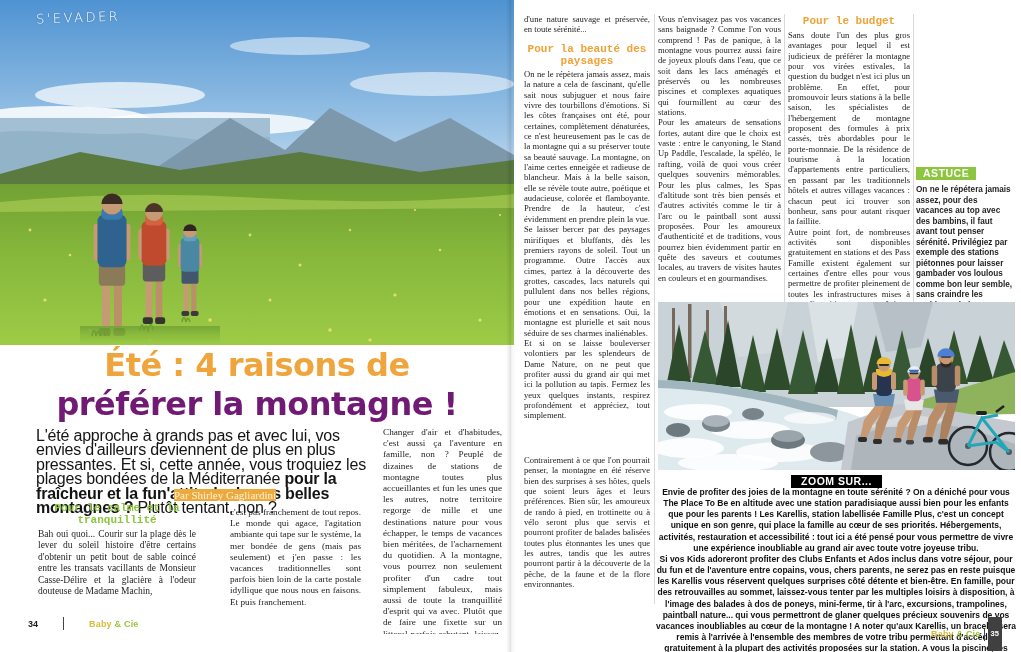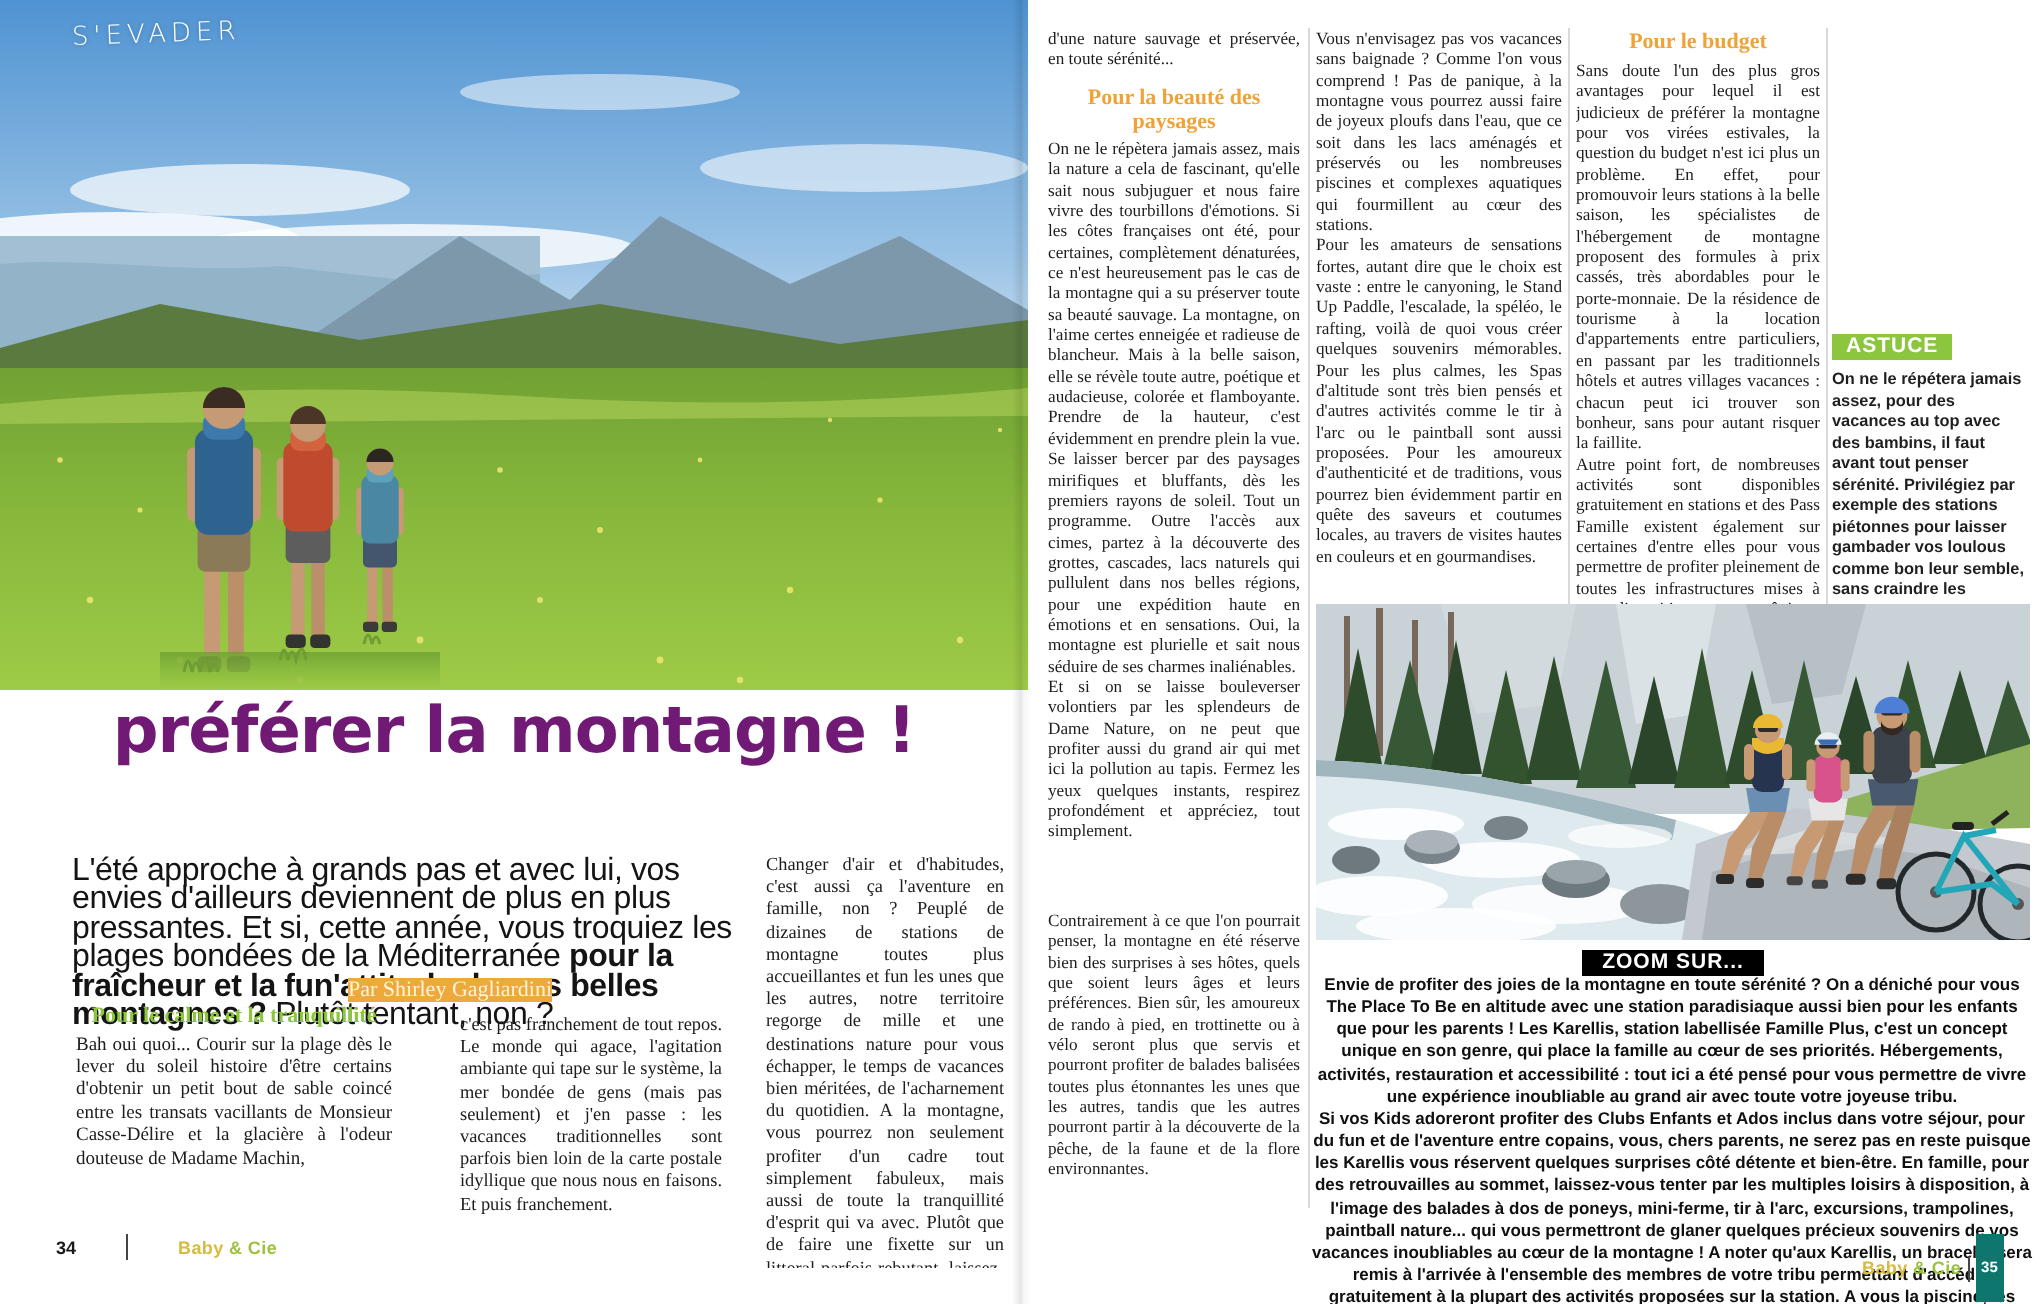--- a/index.html
+++ b/index.html
@@ -18,21 +18,21 @@
          font-family:"DejaVu Sans",sans-serif;font-weight:bold;font-size:32px;line-height:39px;letter-spacing:-0.5px;}
   .title .l1{display:block;color:#efa53b;text-shadow:0 1px 0 rgba(255,255,255,0.6);}
   .title .l2{display:block;color:#701a75;}
   
   .intro{position:absolute;left:36px;top:429px;width:333px;margin:0;
          font-family:"Liberation Sans",sans-serif;font-size:16px;line-height:14.4px;color:#141414;letter-spacing:-0.2px;}
   .intro b{font-weight:bold;}
   .byline{position:absolute;left:174px;top:489px;background:#eda93c;color:#fdf3dd;
           font-size:11px;line-height:12px;padding:0 0;font-family:"Liberation Serif",serif;}
   
-  .colhead{margin:0 0 3px 0;text-align:center;font-family:Liberation Serif, serif;
+  .colhead{margin:0 0 3px 0;text-align:center;font-family:Liberation Mono, monospace;
            font-weight:bold;font-size:11px;line-height:11.5px;}
   .h-green{color:#8cc63e;} .h-orange{color:#f0a236;}
   .body-p{margin:0;text-align:justify;font-size:9.5px;line-height:11.4px;}
   .lcol1{position:absolute;left:38px;top:503px;width:158px;}
   .lcol2{position:absolute;left:230px;top:507px;width:131px;height:122px;overflow:hidden;}
   .lcol3{position:absolute;left:383px;top:427px;width:119px;height:207px;overflow:hidden;}
   .lcol3 .body-p, .lcol2 .body-p{font-size:9.2px;line-height:11.2px;}
   
   .rule{position:absolute;width:1px;background:#d9d9d9;top:14px;}
   .rule1{left:654px;height:590px;} .rule2{left:784px;height:288px;} .rule3{left:913px;height:288px;}
@@ -58,21 +58,21 @@
              font-family:"Liberation Sans",sans-serif;font-weight:bold;font-size:8.5px;line-height:11.15px;color:#101010;}
   .zoom-text p{margin:0;}
   
   .folio{position:absolute;top:617px;font-family:"Liberation Sans",sans-serif;font-size:9px;
          display:flex;align-items:center;gap:3px;}
   .folio-left{left:28px;gap:25px;} .folio-right{left:931px;}
   .folio-num{font-weight:bold;color:#1a1a1a;font-size:9px;}
   .folio-bar{display:inline-block;width:1px;height:13px;background:#444;}
   .brand{font-weight:bold;letter-spacing:0.2px;}
   .brand .by{color:#d6bb3e;} .brand .gc{color:#9cc23f;}
-  .folio-numbox{background:#0f766e;color:#ffffff;font-weight:bold;font-size:7.5px;line-height:10px;padding:12px 3px;}
+  .folio-numbox{background:#404040;color:#ffffff;font-weight:bold;font-size:7.5px;line-height:10px;padding:12px 3px;}
 </style>
 </head>
 <body>
 
 <div class="spread">
 
   <div class="hero">
     <svg viewBox="0 0 514 345" width="514" height="345" preserveAspectRatio="none">
       <defs>
         <linearGradient id="sky" x1="0" y1="0" x2="0" y2="1">
@@ -162,20 +162,21 @@
         <circle cx="0" cy="-100" r="8" fill="#c59a74"></circle>
         <path d="M-8,-100 a8,8 0 0 1 16,0 Z" fill="#2c2620"></path>
       </g>
       <rect x="80" y="326" width="140" height="19" fill="url(#grass)" opacity="0.85"></rect>
       <path d="M92,336 q2,-11 4,0 q2,-9 4,0 q3,-12 5,0 q2,-8 4,0 M140,330 q2,-10 4,0 q2,-8 4,0 q3,-11 5,0 M182,322 q2,-9 4,0 q2,-7 4,0" stroke="#6f9d33" stroke-width="1.5" fill="none"></path>
     </svg>
     <div class="section-label">S'EVADER</div>
   </div>
 
   <h1 class="title">
+    <span class="l1">Été : 4 raisons de</span>
     <span class="l2">préférer la montagne !</span>
   </h1>
 
   <p class="intro"><span>L'été approche à grands pas et avec lui, vos envies d'ailleurs deviennent de plus en plus pressantes. Et si, cette année, vous troquiez les plages bondées de la Méditerranée </span><b>pour la fraîcheur et la fun'attitude de nos belles montagnes ?</b><span> Plutôt tentant, non ?</span></p>
 
   <div class="byline"><span>Par Shirley Gagliardini</span></div>
 
   <div class="lcol1">
     <h3 class="colhead h-green">Pour le calme et la tranquillité</h3>
     <p class="body-p">Bah oui quoi... Courir sur la plage dès le lever du soleil histoire d'être certains d'obtenir un petit bout de sable coincé entre les transats vacillants de Monsieur Casse-Délire et la glacière à l'odeur douteuse de Madame Machin,</p>

